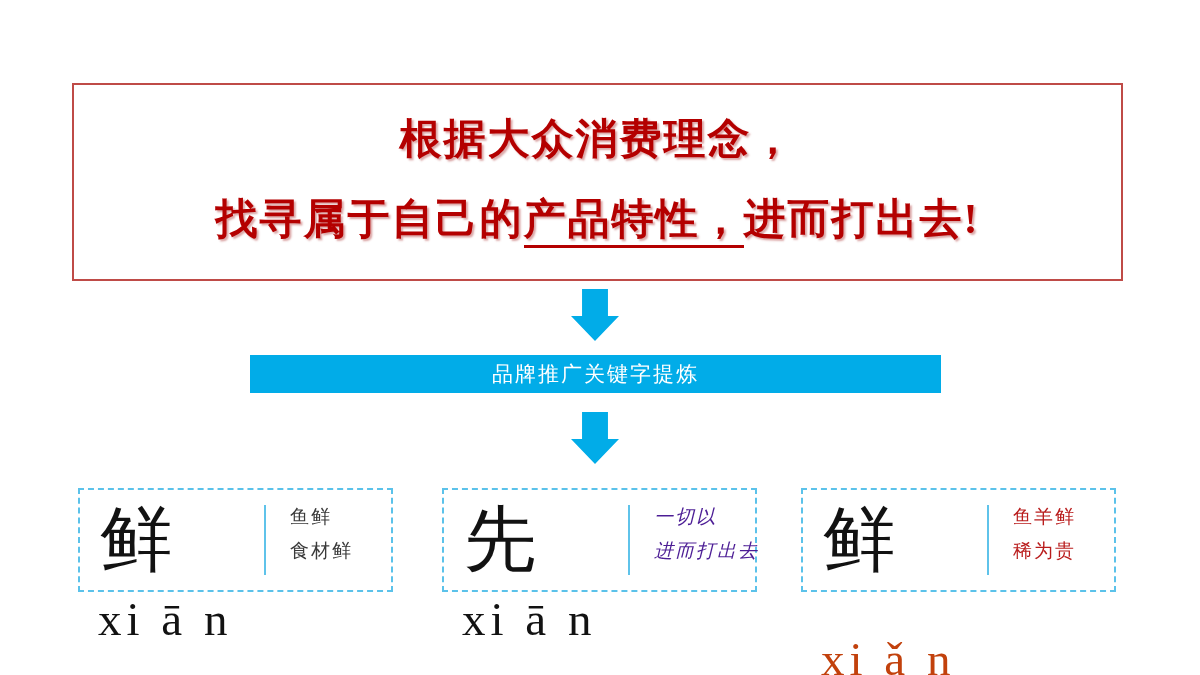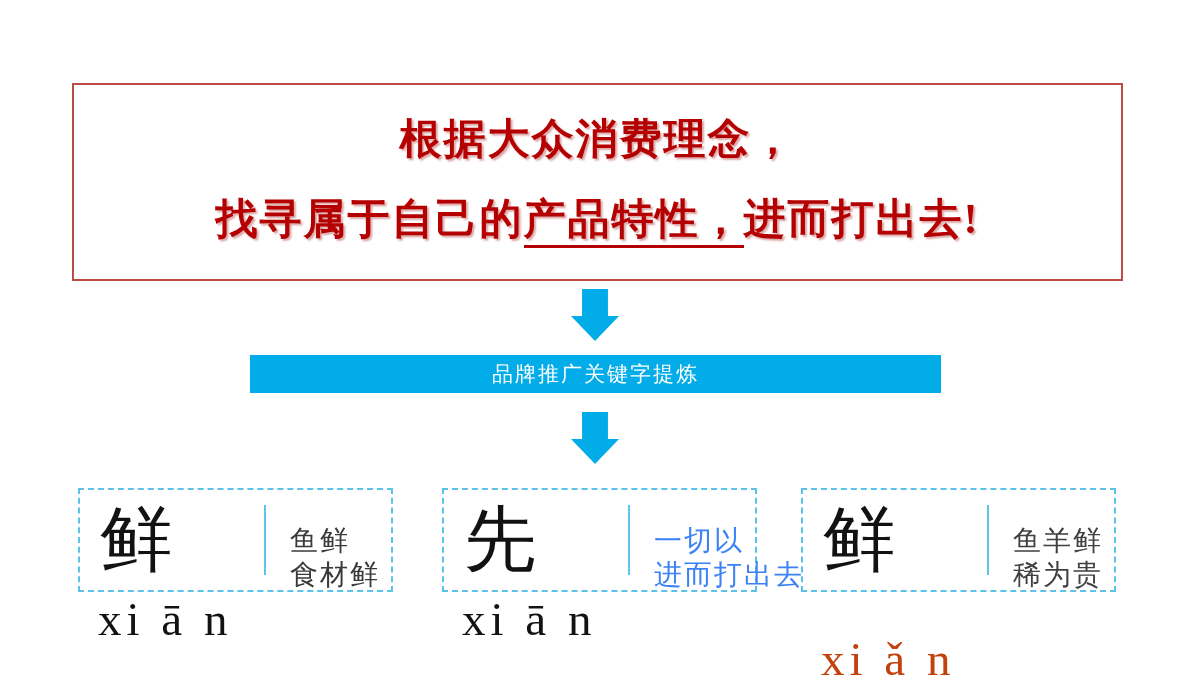--- a/index.html
+++ b/index.html
@@ -89,22 +89,22 @@
     white-space: nowrap;
   }
   .kw-divider {
     position: absolute;
     left: 184px; top: 15px;
     width: 2px; height: 70px;
     background: #5fc3ea;
   }
   .kw-notes {
     position: absolute;
-    left: 210px; top: 34px;
-    font-size: 28px;
+    left: 210px; top: 10px;
+    font-size: 19px;
     line-height: 34px;
     color: #3a3a3a;
     letter-spacing: 2px;
     white-space: nowrap;
   }
 
   .kw-pinyin {
     position: absolute;
     top: 594px;
     font-size: 47px;
@@ -141,30 +141,30 @@
     <div class="kw-notes" style="color: rgb(58, 58, 58);">
       <div>鱼鲜</div>
       <div>食材鲜</div>
     </div>
   </div>
   <div class="kw-pinyin p1" style="color: rgb(18, 18, 18);">xi ā n</div>
 
   <div class="kw-card c2" style="border-color: rgb(91, 194, 234);">
     <div class="kw-char" style="color: rgb(18, 18, 18);">先</div>
     <div class="kw-divider"></div>
-    <div class="kw-notes" style="color: #3b82f6;">
+    <div class="kw-notes" style="color: #4c1d95; font-style: italic;">
       <div>一切以</div>
       <div>进而打出去</div>
     </div>
   </div>
   <div class="kw-pinyin p2" style="color: rgb(18, 18, 18);">xi ā n</div>
 
   <div class="kw-card c3" style="border-color: rgb(91, 194, 234);">
     <div class="kw-char" style="color: rgb(18, 18, 18);">鲜</div>
     <div class="kw-divider"></div>
-    <div class="kw-notes" style="color: #404040;">
+    <div class="kw-notes" style="color: #b91c1c;">
       <div>鱼羊鲜</div>
       <div>稀为贵</div>
     </div>
   </div>
   <div class="kw-pinyin p3" style="color: #c2410c; margin-top: 40px;">xi ǎ n</div>
 
 </div>
 
 </body></html>

